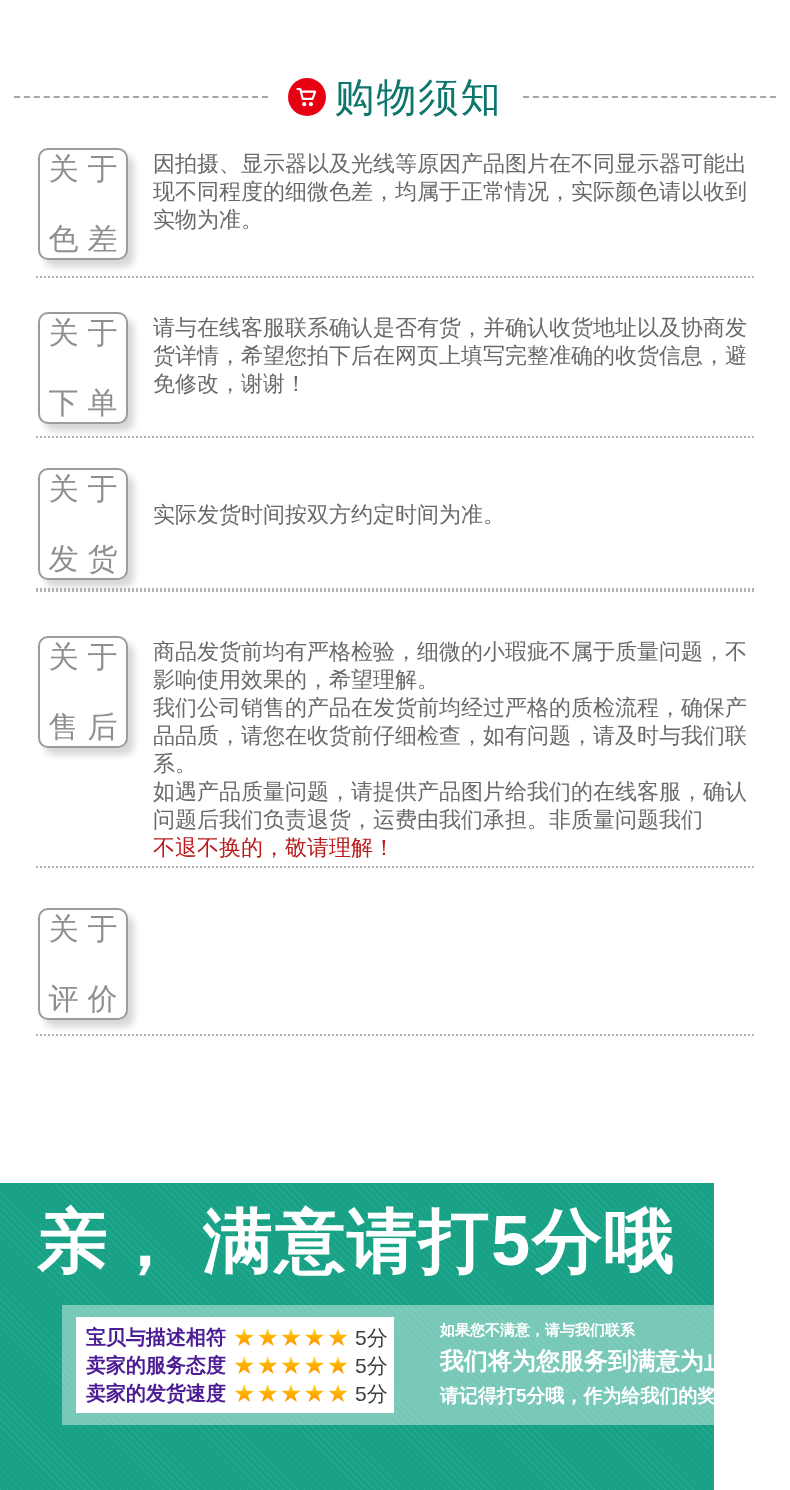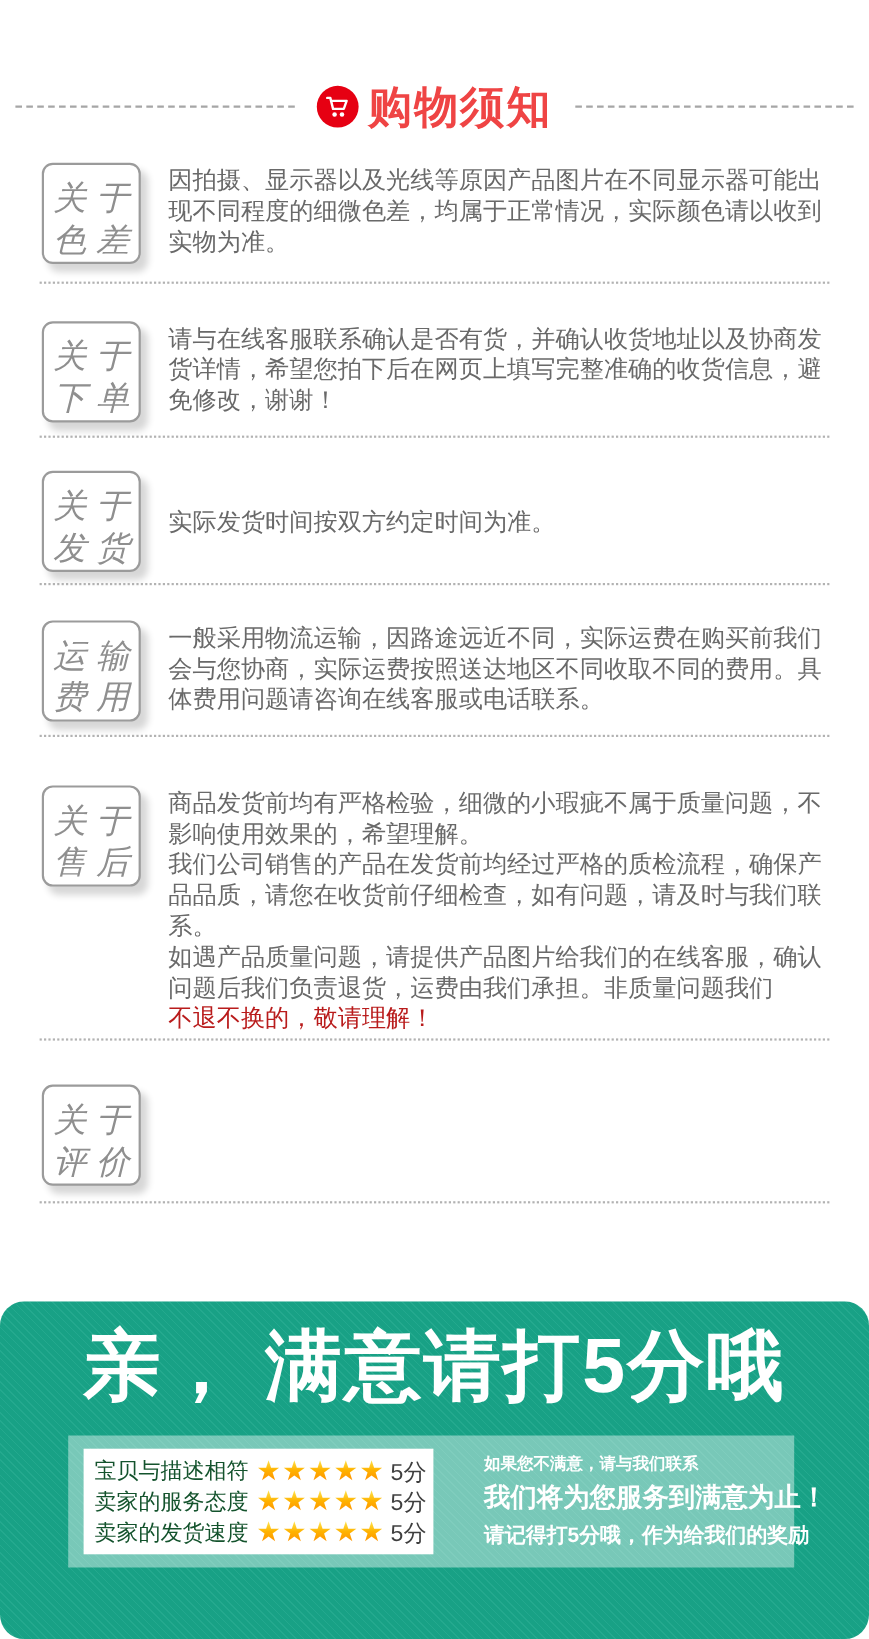--- a/index.html
+++ b/index.html
@@ -6,57 +6,57 @@
   html,body { background:#ffffff; }
   body { font-family:"Liberation Sans","DejaVu Sans",sans-serif; }
   .page { width:790px; height:1490px; margin:0 auto; background:#ffffff; overflow:hidden;
           display:flex; flex-direction:column; position:relative; }
 
   
   .header { margin-top:60px; height:74px; display:flex; align-items:center; padding:0 14px; }
   .h-dash { flex:1; border-top:2px dashed #a6a6a6; height:0; }
   .cart-badge { width:38px; height:38px; border-radius:50%; background:#e60012; flex:none;
                 margin:0 9px 0 20px; display:flex; align-items:center; justify-content:center; }
-  .header-title { font-size:40px; font-weight:bold; color:#ef4444; letter-spacing:2px;
+  .header-title { font-size:40px; font-weight:normal; color:#0f766e; letter-spacing:2px;
                   margin-right:20px; white-space:nowrap; }
 
   
   .section { display:flex; align-items:flex-start; padding-left:38px; padding-right:38px; }
-  .label-box { width:90px; height:92px; flex:none; background:#fff; border:2px solid #9b9b9b;
+  .label-box { width:90px; height:112px; flex:none; background:#fff; border:2px solid #9b9b9b;
                border-radius:10px; box-shadow:6px 7px 7px rgba(0,0,0,0.16);
-               display:flex; flex-direction:column; justify-content:flex-end; align-items:center;font-style:italic; }
+               display:flex; flex-direction:column; justify-content:space-between; align-items:center; }
   .label-line { font-size:30px; line-height:38px; color:#8f8f8f; font-weight:300;
                 letter-spacing:9px; text-indent:9px; white-space:nowrap; }
   .section-body { margin-left:25px; font-size:22px; line-height:28px; color:#696969;
                   padding-top:2px; width:594px; }
   .section-body p { margin:0; }
   .section-body p.light { font-weight:300; color:#b91c1c; }
   .body-center { display:flex; align-items:center; min-height:94px; padding-top:0; }
   .sep { border-top:2px dotted #b2b2b2; height:0; margin:0 36px; }
 
   .s0 { padding-top:14px; padding-bottom:16px; }
   .s1 { padding-top:34px; padding-bottom:12px; }
   .s2 { padding-top:30px; padding-bottom:8px;  }
   .s3 { padding-top:32px; padding-bottom:12px; }
   .s4 { padding-top:44px; padding-bottom:4px;  }
   .s5 { padding-top:40px; padding-bottom:14px; }
   .sep-last { margin-bottom:0; }
 
   
-  .footer { margin-top:auto; height:307px; width:790px; color:#fff;
+  .footer { margin-top:auto; height:307px; width:714px; color:#fff;
             background-color:#18a488;
-            background-image:repeating-linear-gradient(45deg, rgba(255,255,255,0.05) 0 1px, rgba(0,0,0,0.02) 1px 5px);border-radius:22px; }
+            background-image:repeating-linear-gradient(45deg, rgba(255,255,255,0.05) 0 1px, rgba(0,0,0,0.02) 1px 5px); }
   .footer-title { text-align:center; font-size:70px; font-weight:900; letter-spacing:2px;
                   margin-top:22px; line-height:1.05; white-space:nowrap; color:#ffffff; }
   .footer-panel { margin:26px 0 0 62px; width:660px; height:120px;
                   background:rgba(255,255,255,0.42); display:flex; align-items:center; }
   .ratings-box { background:#ffffff; width:318px; height:96px; margin-left:14px; flex:none;
                  padding:7px 10px; display:flex; flex-direction:column; justify-content:space-between; }
   .rating-row { display:flex; align-items:center; }
-  .rating-label { font-size:20px; color:#14532d; width:148px; white-space:nowrap; }
+  .rating-label { font-size:20px; color:#4c1d95; width:148px; white-space:nowrap;font-weight:bold; }
   .stars { font-size:25px; line-height:25px; letter-spacing:1px; margin:0 5px 0 7px;
            color:#ffb300; white-space:nowrap; }
   @supports (-webkit-background-clip:text) {
     .stars { background:linear-gradient(180deg,#ffe34d 10%,#ffb300 45%,#ff8d00 90%);
              -webkit-background-clip:text; background-clip:text; color:transparent; }
   }
   .rating-score { font-size:21px; color:#3f3f3f; white-space:nowrap; }
   .notes { margin-left:46px; }
   .note { font-weight:bold; white-space:nowrap; color:#ffffff; }
   .note-0 { font-size:15px; margin-bottom:5px; }
@@ -108,29 +108,20 @@
     <div class="label-box">
       <div class="label-line">关于</div>
       <div class="label-line">发货</div>
     </div>
     <div class="section-body body-center">
       <p>实际发货时间按双方约定时间为准。</p>
     </div>
   </div>
   <div class="sep"></div>
 
-  <div class="section s3">
-    <div class="label-box">
-      <div class="label-line">运输</div>
-      <div class="label-line">费用</div>
-    </div>
-    <div class="section-body">
-      <p>一般采用物流运输，因路途远近不同，实际运费在购买前我们会与您协商，实际运费按照送达地区不同收取不同的费用。具体费用问题请咨询在线客服或电话联系。</p>
-    </div>
-  </div>
   <div class="sep"></div>
 
   <div class="section s4">
     <div class="label-box">
       <div class="label-line">关于</div>
       <div class="label-line">售后</div>
     </div>
     <div class="section-body">
       <p>商品发货前均有严格检验，细微的小瑕疵不属于质量问题，不影响使用效果的，希望理解。</p>
       <p>我们公司销售的产品在发货前均经过严格的质检流程，确保产品品质，请您在收货前仔细检查，如有问题，请及时与我们联系。</p>

